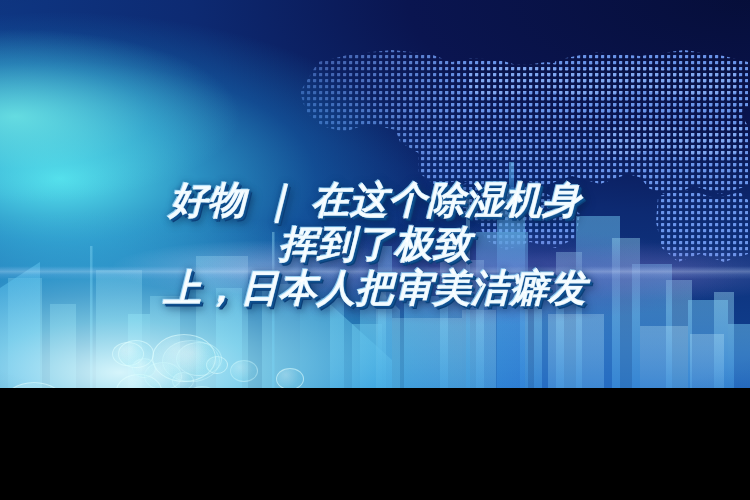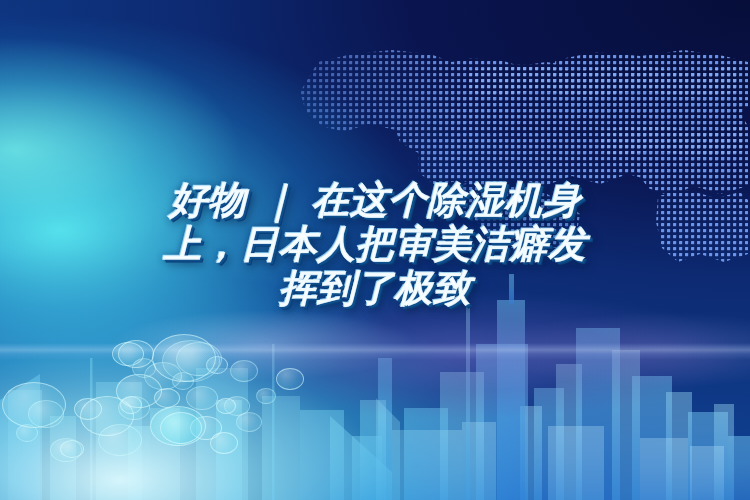--- a/index.html
+++ b/index.html
@@ -1,20 +1,20 @@
 <!DOCTYPE html>
 <html><head>
 <meta charset="utf-8">
 <style>
   html,body{margin:0;padding:0;background:#000;}
   body{font-family:"Liberation Sans","DejaVu Sans",sans-serif;}
 
   #stage{
     position:relative;
-    width:750px;height:500px;
+    width:750px;height:388px;
     overflow:hidden;
     background:#ec4899;
   }
 
   
   .layer{position:absolute;inset:0;pointer-events:none;}
 
   
   #bg-base{
     background:
@@ -286,17 +286,17 @@
     <div class="bubble" style="left:276px;top:368px; width:26px; height:20px;"></div>
     <div class="bubble soft" style="left:176px;top:342px; width:44px; height:32px;"></div>
     <div class="bubble" style="left:60px; top:440px; width:22px; height:16px;"></div>
     <div class="bubble soft" style="left:16px; top:424px; width:20px; height:16px;"></div>
   </div>
 
   <div class="layer" id="bg-vignette"></div>
 
   <div id="headline">
     <div class="hl-line">好物 ｜ 在这个除湿机身</div>
+    <div class="hl-line">挥到了极致</div>
     <div class="hl-line">上，日本人把审美洁癖发</div>
-    <div class="hl-line">挥到了极致</div>
   </div>
 
 </div>
 
 </body></html>

